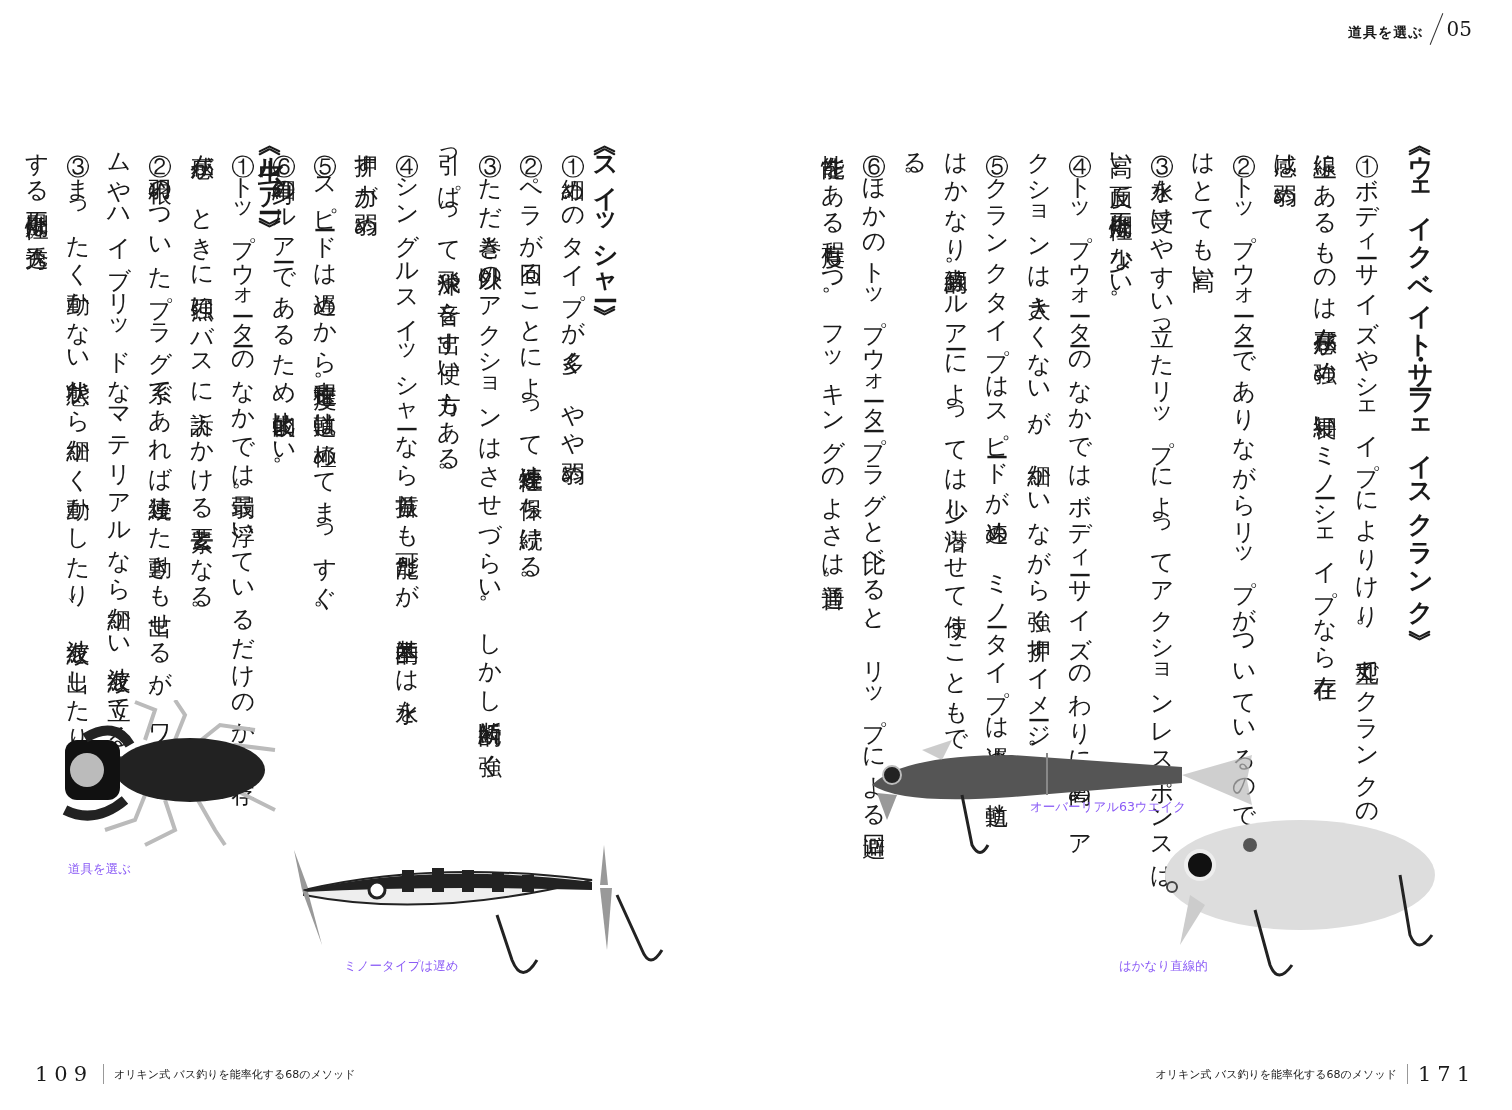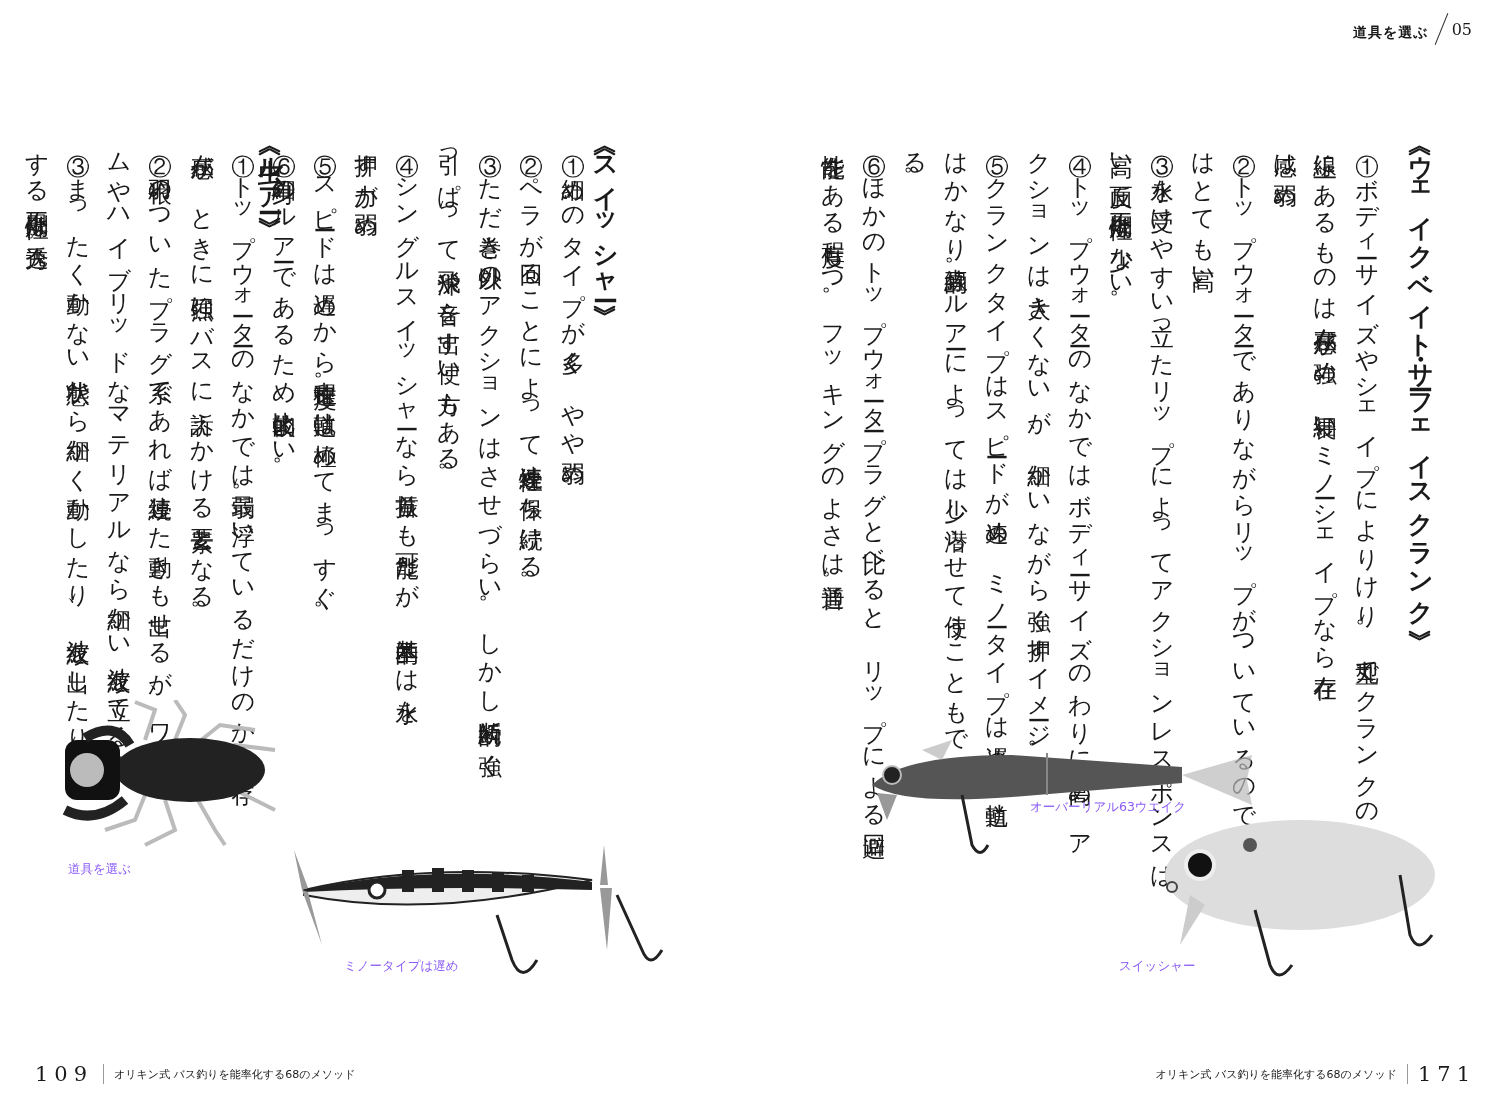--- a/index.html
+++ b/index.html
@@ -18,21 +18,21 @@
     writing-mode:vertical-rl; text-orientation:upright;
     font-family:"DejaVu Sans","Liberation Sans",sans-serif; font-weight:bold;
     font-size:25px; line-height:34px; letter-spacing:1px; white-space:nowrap;
   }
   .running-head {
     position:absolute; top:12px; right:40px; display:flex; align-items:center;
     font-family:"DejaVu Sans","Liberation Sans",sans-serif;
   }
   .running-head .sect { font-size:14px; font-weight:bold; letter-spacing:1px;margin-top:8px; }
   .running-head .slash { width:1px; height:34px; background:#333; transform:rotate(22deg); margin:0 10px 0 12px; }
-  .running-head .num { font-family:"DejaVu Serif","Liberation Serif",serif; font-size:16px;text-align:right; }
+  .running-head .num { font-family:"DejaVu Serif","Liberation Serif",serif; font-size:20px;text-align:right; }
   .footer { position:absolute; top:1062px; display:flex; align-items:center; }
   .footer .pg { font-family:"DejaVu Serif","Liberation Serif",serif; font-size:21px; letter-spacing:6px; }
   .footer .bar { width:1px; height:20px; background:#999; margin:0 10px; }
   .footer .title { font-family:"DejaVu Sans","Liberation Sans",sans-serif; font-size:11px; }
   .caption { position:absolute; font-family:"DejaVu Sans","Liberation Sans",sans-serif; font-size:12.5px; color:#8b5cf6; }
   .photo { position:absolute; }
 </style>
 </head>
 <body>
 
@@ -71,21 +71,21 @@
 
 <svg class="photo" style="left:1160px;top:815px;" width="300" height="200">
   <ellipse cx="140" cy="60" rx="135" ry="55" fill="#ddd"></ellipse>
   <circle cx="40" cy="50" r="14" fill="#111" stroke="#eee" stroke-width="4"></circle>
   <circle cx="90" cy="30" r="7" fill="#555"></circle>
   <path d="M30 80 L20 130 L45 90Z" fill="#ccc"></path>
   <circle cx="12" cy="72" r="5" fill="none" stroke="#444" stroke-width="2"></circle>
   <path d="M95 95 L110 150 Q118 170 132 150" stroke="#222" stroke-width="3" fill="none"></path>
   <path d="M240 60 L250 120 Q258 140 272 120" stroke="#222" stroke-width="3" fill="none"></path>
 </svg>
-<div class="caption" style="left:1119px;top:958px;">スイッシャー</div>
+<div class="caption" style="left:1119px;top:958px;">はかなり直線的</div>
 
 <div class="head" style="left:588px;">《スイッシャー》</div>
 <div class="col" style="left:558px;">①細めのタイプが多く、やや弱め。</div>
 <div class="col" style="left:516px;">②ペラが回ることによって連続性を保ち続ける。</div>
 <div class="col" style="left:475px;">③ただ巻き以外のアクションはさせづらい。しかし断続的に強く</div>
 <div class="col" style="left:434px;">引っぱって飛沫や音を出す使い方もある。</div>
 <div class="col" style="left:392px;">④シングルスイッシャーなら首振りも可能だが、基本的には水を</div>
 <div class="col" style="left:351px;">押す力が弱め。</div>
 <div class="col" style="left:310px;">⑤スピードは遅めから中速程度。軌道は極めてまっすぐ。</div>
 <div class="col" style="left:269px;">⑥細身のルアーであるため比較的よい。</div>

